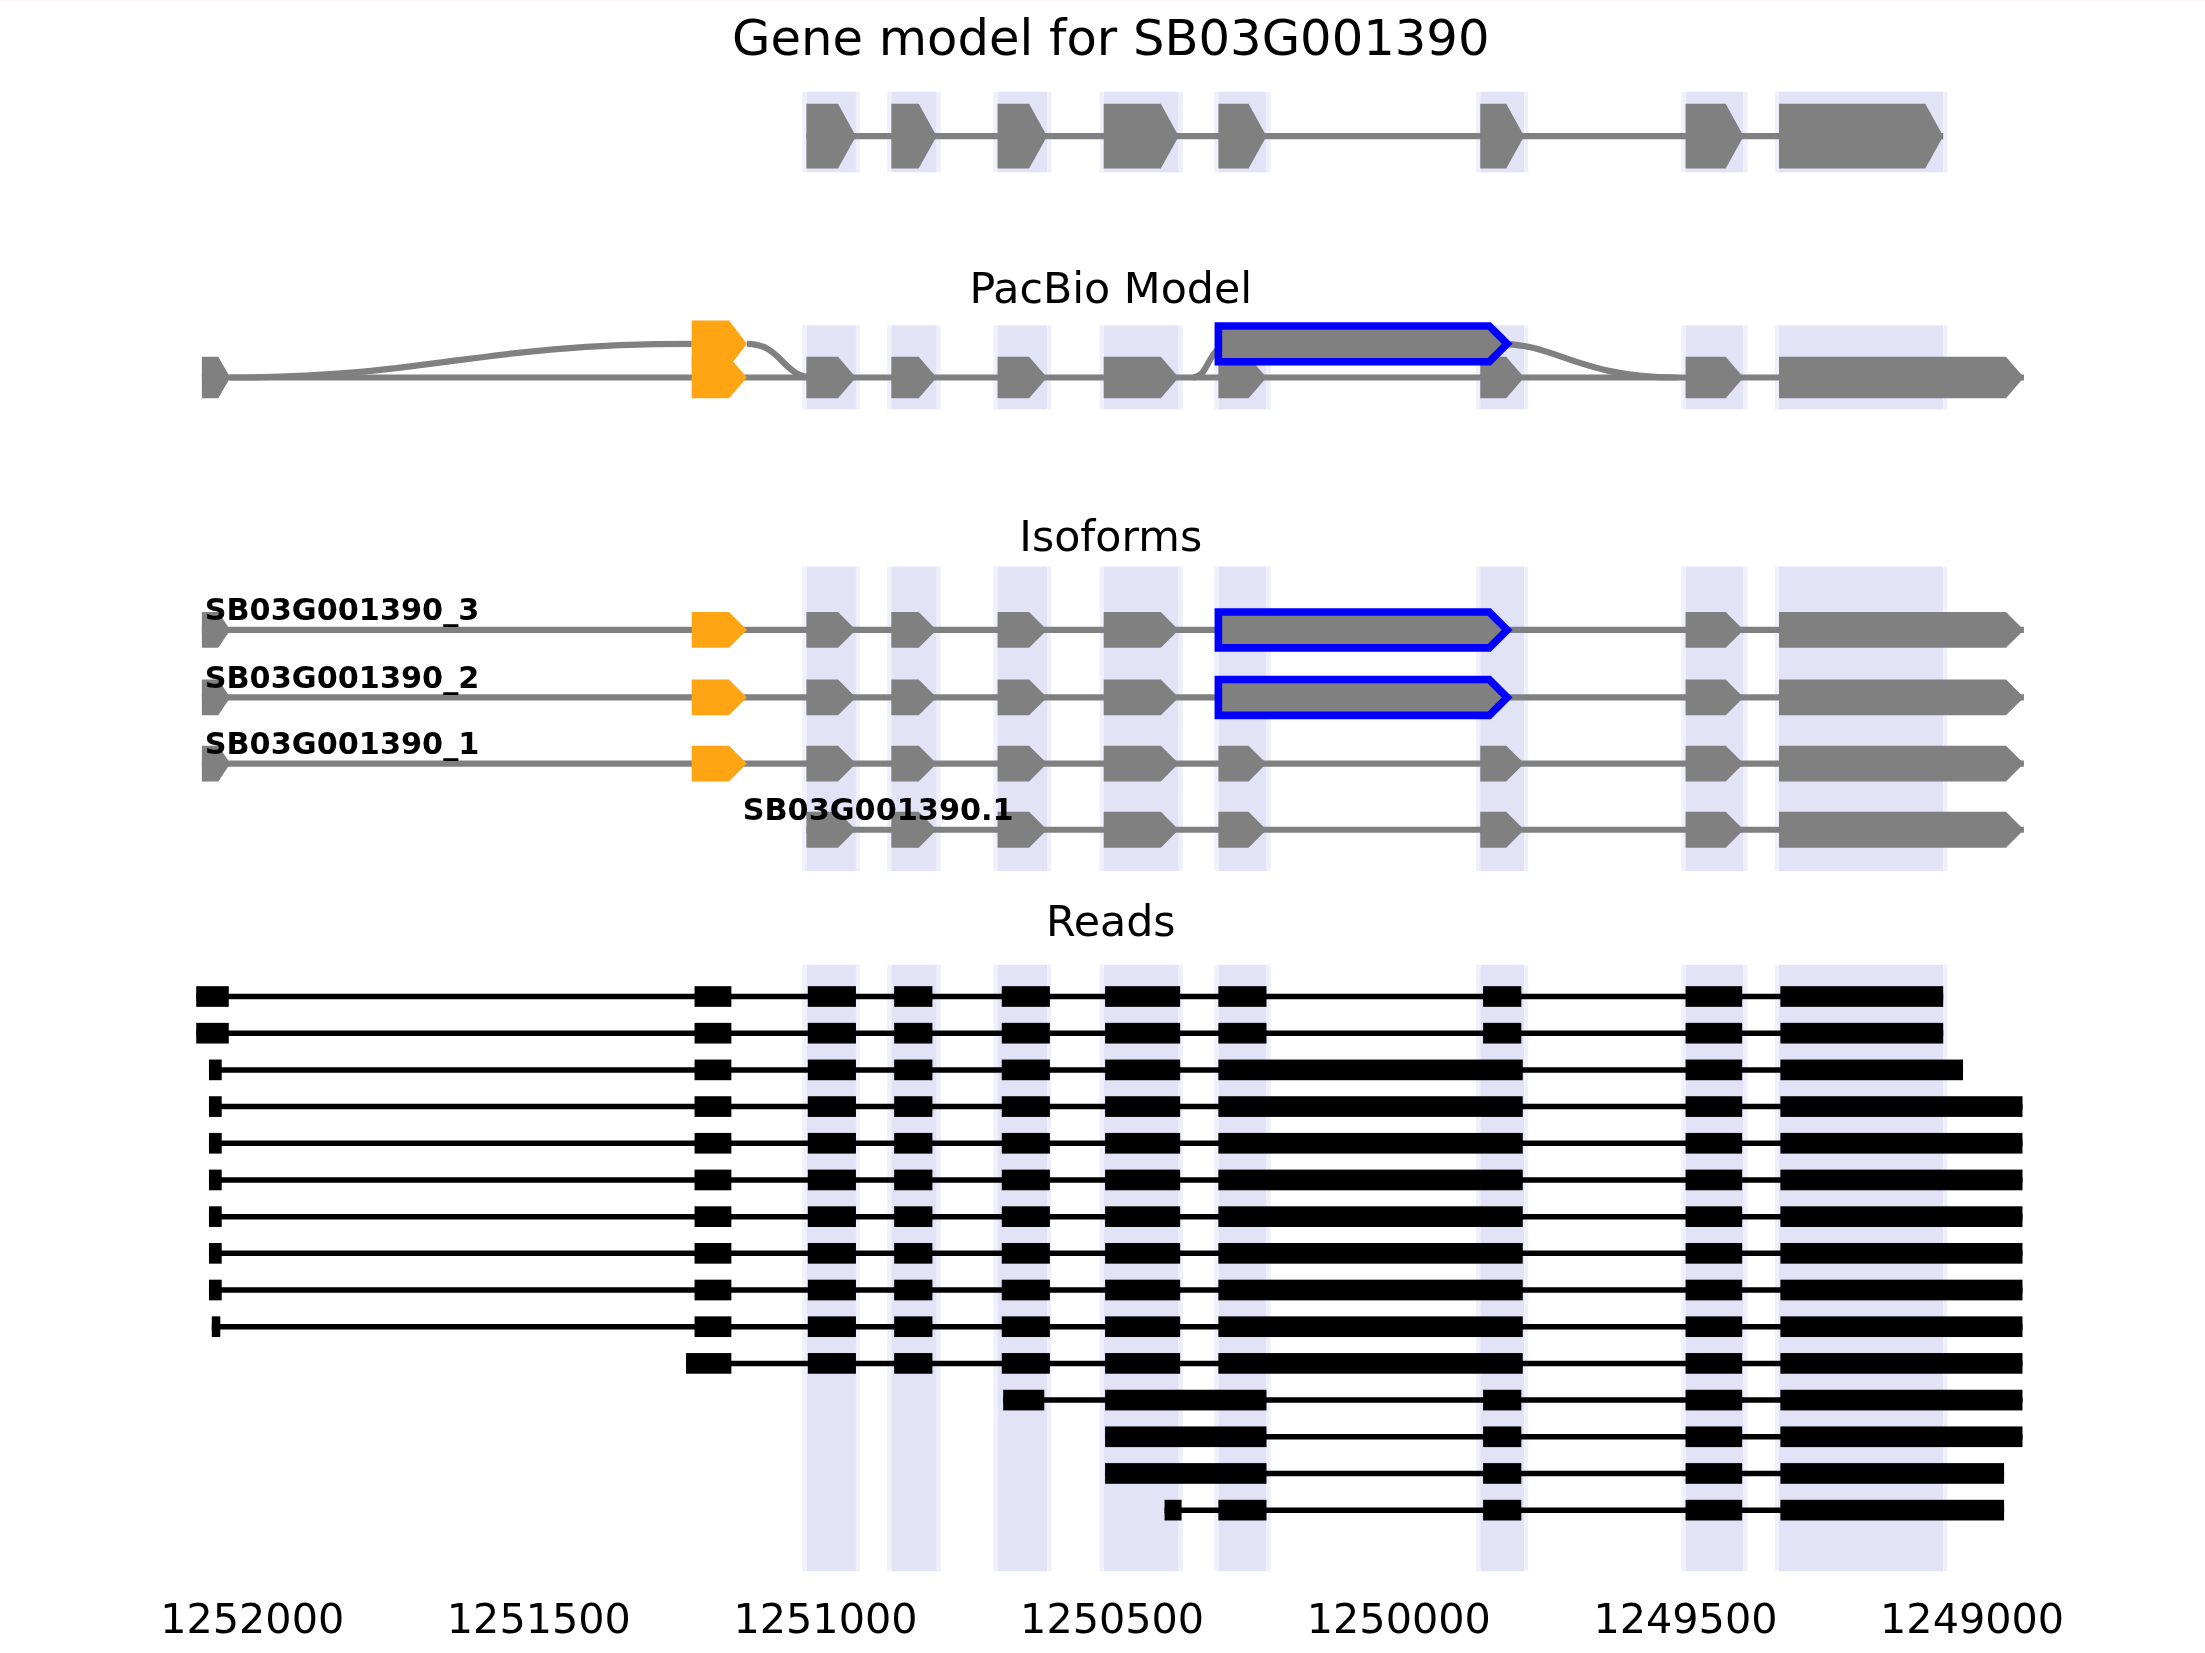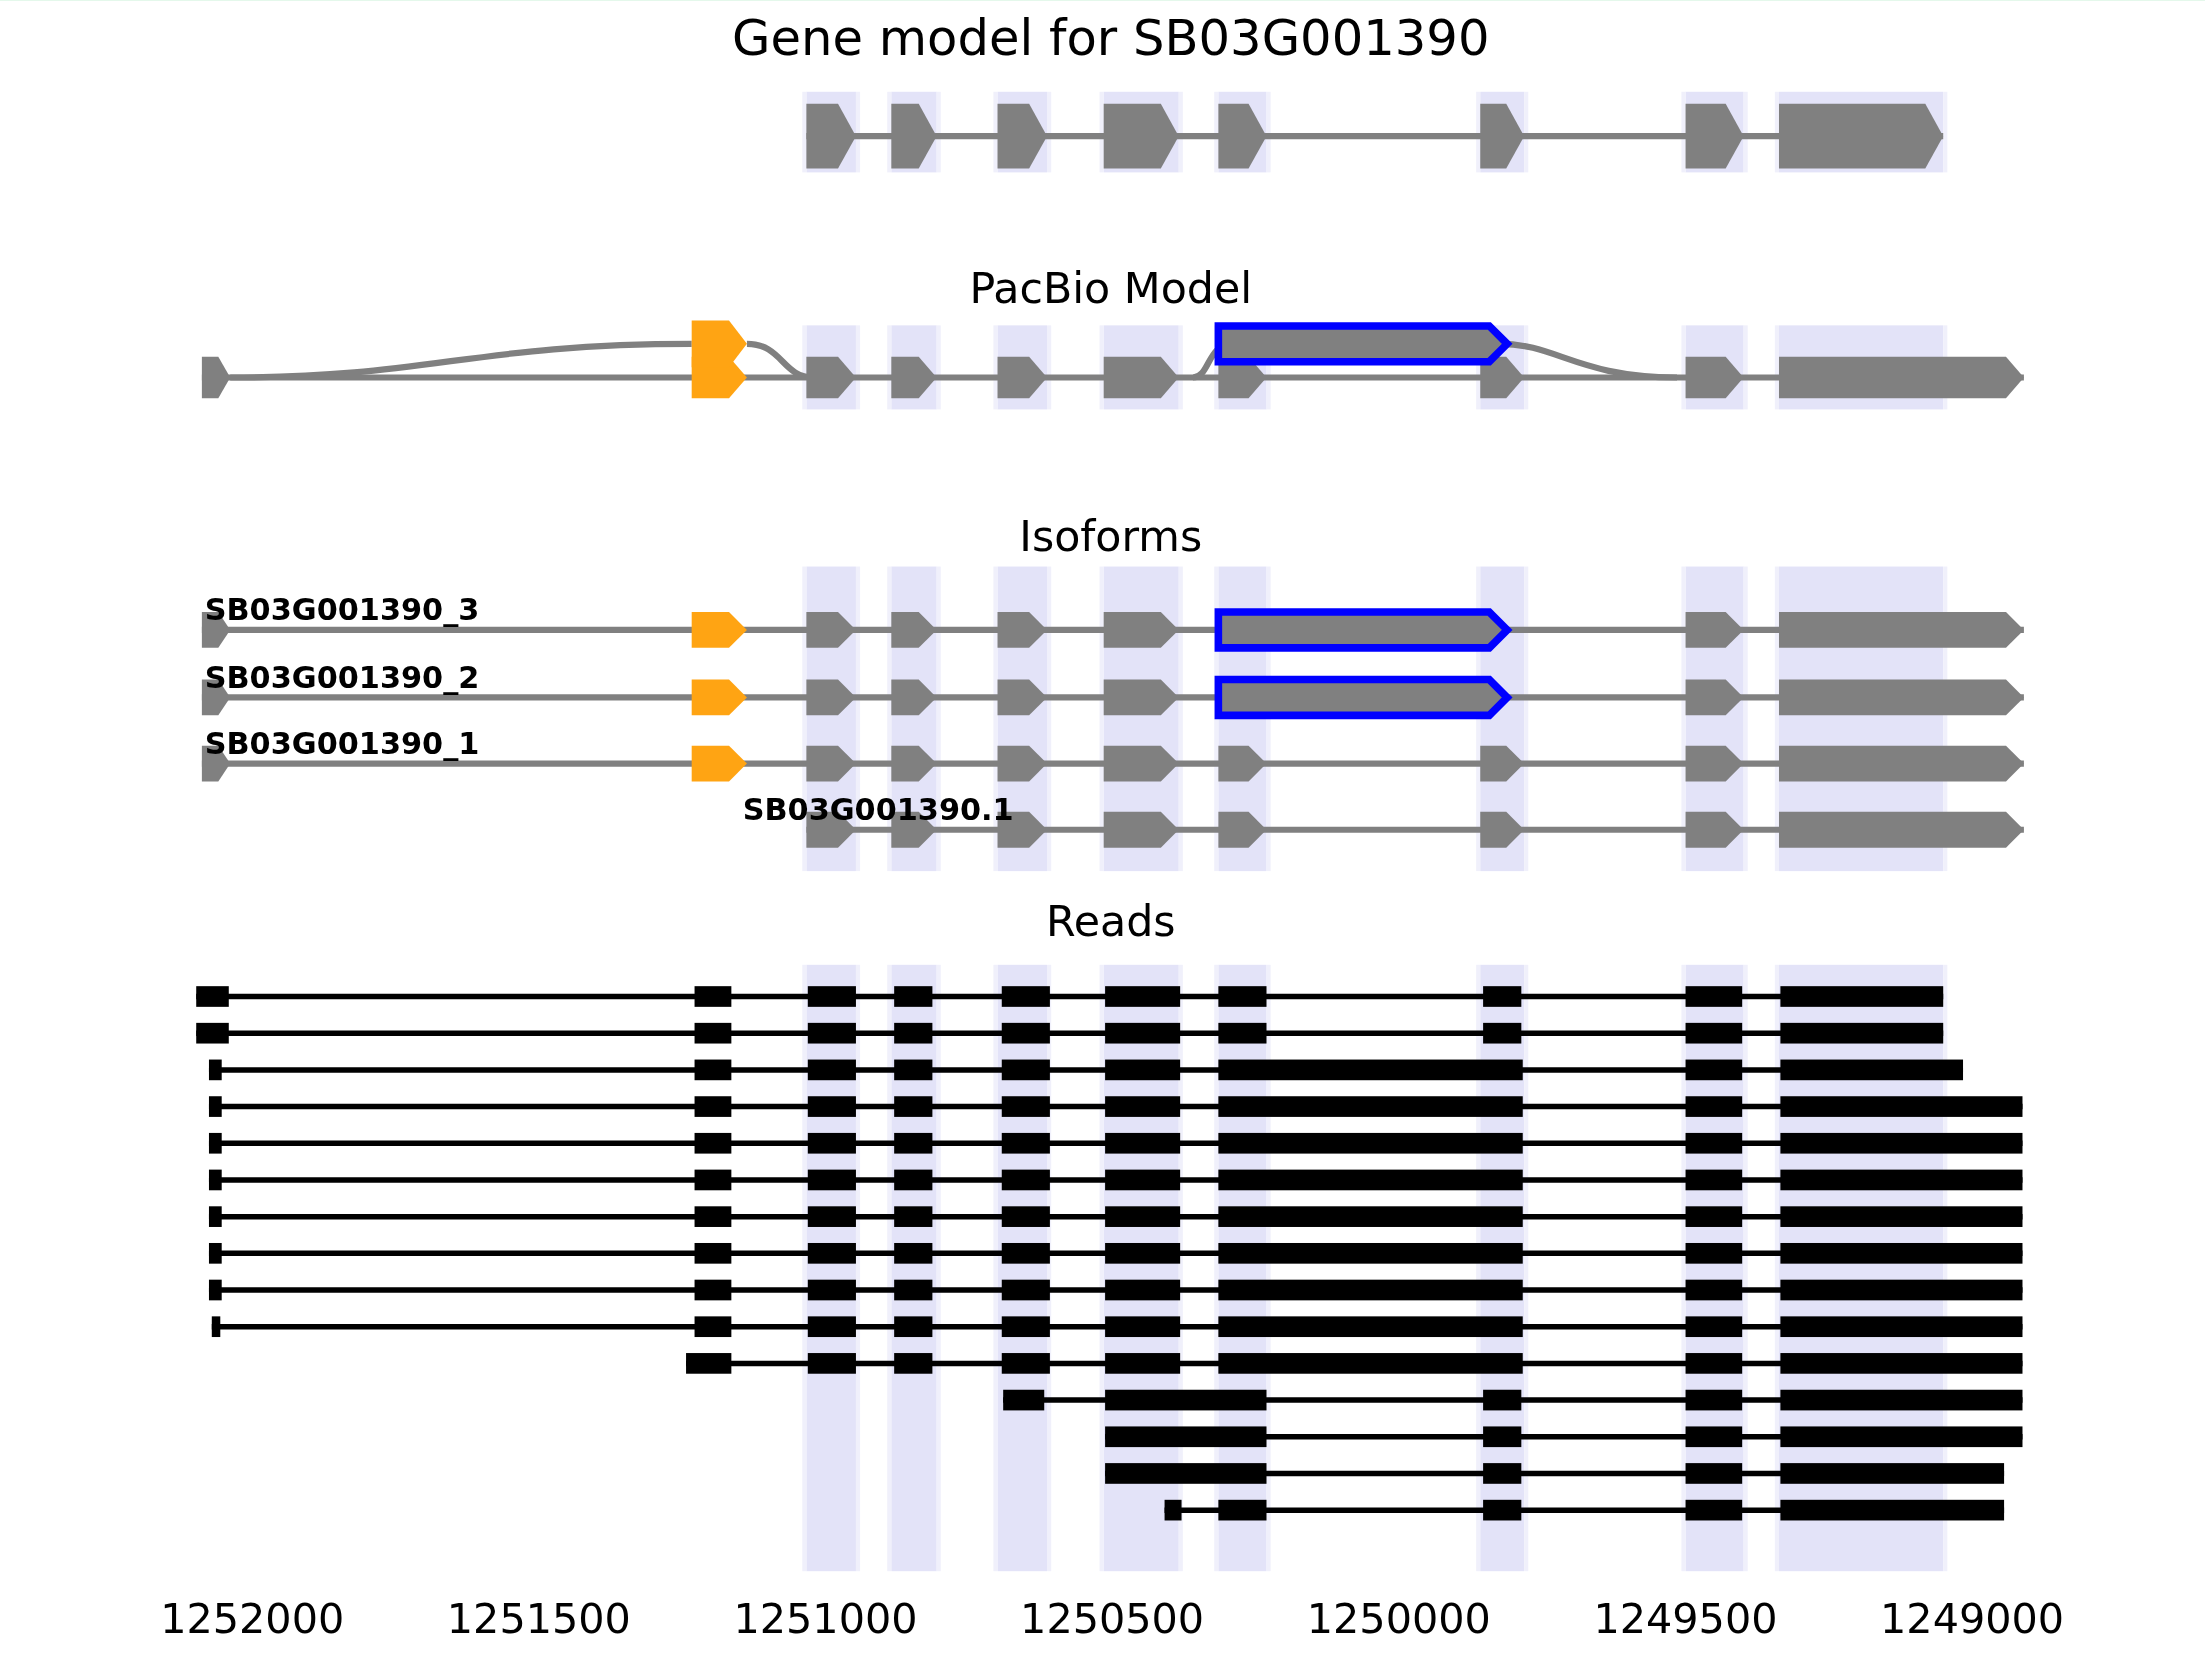--- a/index.html
+++ b/index.html
@@ -1,17 +1,17 @@
 <!DOCTYPE html>
 <html style="font-size:11px"><head>
 <meta charset="utf-8">
 <style>
   html,body{margin:0;padding:0;background:#ffffff;}
   body{width:2205px;height:1654px;font-family:"DejaVu Sans","Liberation Sans",sans-serif;}
-  #root{position:relative;width:2205px;height:1654px;overflow:hidden;background:#22c55e;}
+  #root{position:relative;width:2205px;height:1654px;overflow:hidden;background:#f9a8d4;}
   svg{display:block;}
   .ptitle{font-family:"DejaVu Sans","Liberation Sans",sans-serif;font-size:62px;fill:#000;text-anchor:middle;}
   .ticklbl{font-family:"DejaVu Sans","Liberation Sans",sans-serif;font-size:60px;fill:#000;text-anchor:middle;}
   .isolbl{font-family:"DejaVu Sans","Liberation Sans",sans-serif;font-size:44px;font-weight:bold;fill:#000;text-anchor:start;}
 </style>
 </head>
 <body>
 
 <div id="root">
   <svg id="fig" width="2205" height="1654" viewBox="0 0 3200 2400" xmlns="http://www.w3.org/2000/svg">

